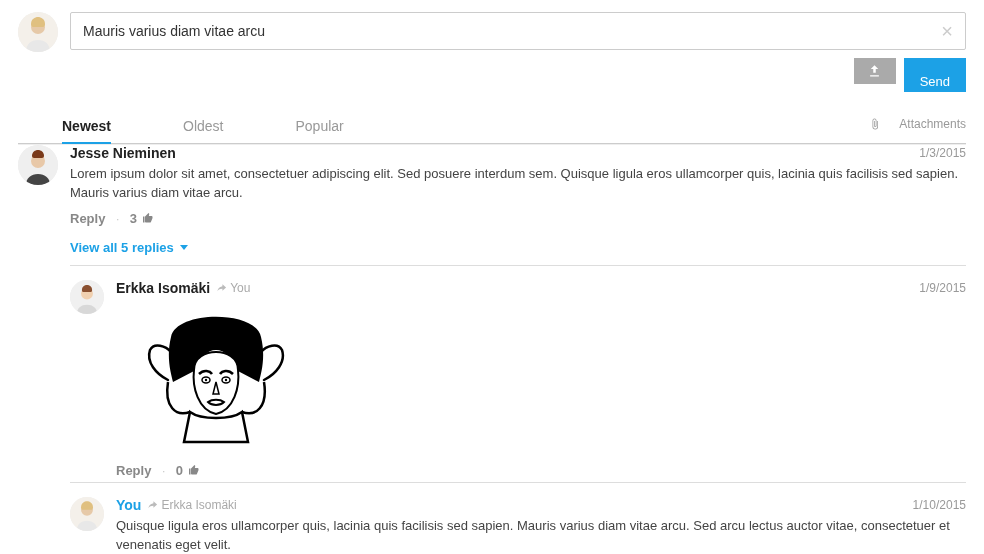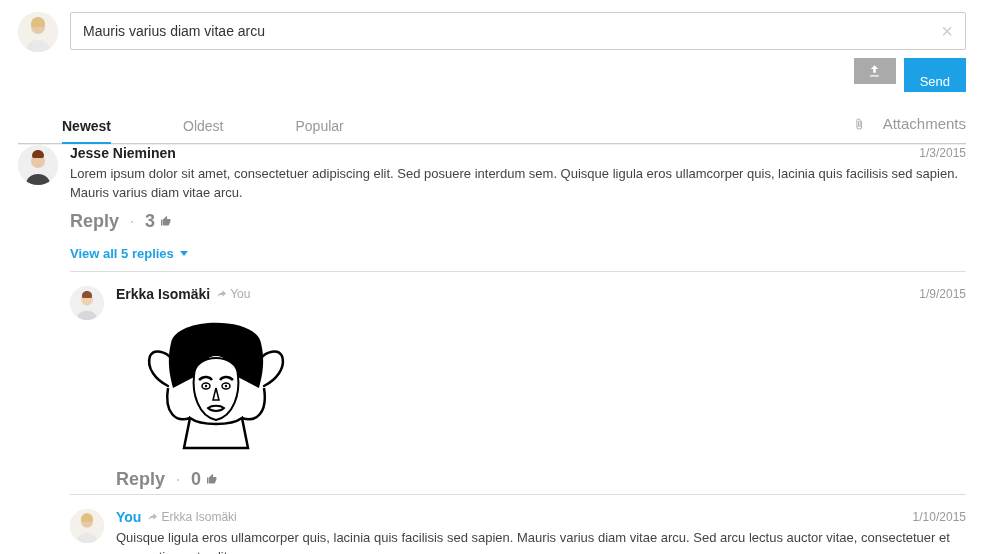--- a/index.html
+++ b/index.html
@@ -16,32 +16,32 @@
   .composer-clear { color: #ccc; font-size: 20px; cursor: pointer; line-height: 1; }
 
   .composer-actions { display: flex; justify-content: flex-end; gap: 8px; margin-top: 6px; }
   .btn-upload { background: #aaa; border: none; width: 42px; height: 26px; display: flex; align-items: center; justify-content: center; cursor: pointer; }
   .btn-send { background: #1ca1e6; color: #fff; border: none; padding: 16px 16px; height: 34px; font-size: 13px; font-weight: 500; cursor: pointer; }
 
   .tabs-row { display: flex; align-items: center; border-bottom: 1px solid #ccc; margin-top: 18px; }
   .tab { padding: 8px 0; margin-right: 28px; color: #999; font-size: 14px; cursor: pointer; border-bottom: 2px solid transparent; margin-bottom: -1px; margin-left: 44px; }
   .tab.active { color: #222; font-weight: bold; border-bottom: 2px solid #1ca1e6; }
   .tab-spacer { flex: 1; }
-  .attachments-link { color: #999; font-size: 15px; display: flex; align-items: center; gap: 18px; cursor: pointer; padding-bottom: 6px; }
+  .attachments-link { color: #999; font-size: 12px; display: flex; align-items: center; gap: 18px; cursor: pointer; padding-bottom: 6px; }
 
   .comment { display: flex; border-top: 1px solid #eee; }
   .comment:first-of-type { border-top: none; }
   .comment-body { flex: 1; margin-left: 12px; }
   .comment-header { display: flex; align-items: center; }
   .author { font-weight: bold; color: #222; font-size: 14px; }
   .author.you { color: #1ca1e6; }
   .reply-to { color: #aaa; font-size: 12px; margin-left: 6px; display: inline-flex; align-items: center; gap: 3px; }
   .date { margin-left: auto; color: #999; font-size: 12px; }
   .comment-text { margin-top: 4px; color: #444; line-height: 1.45; font-size: 13px; }
-  .comment-actions { margin-top: 8px; color: #999; font-size: 18px; display: flex; align-items: center; gap: 10px; }
+  .comment-actions { margin-top: 8px; color: #999; font-size: 13px; display: flex; align-items: center; gap: 10px; }
   .comment-actions .sep { color: #ccc; }
   .reply-btn { color: #888; font-weight: bold; cursor: pointer; }
   .like-count { color: #888; font-weight: bold; display: inline-flex; align-items: center; gap: 5px; cursor: pointer; }
 
   .view-all { color: #1ca1e6; font-weight: bold; font-size: 13px; margin: 14px 0 10px 52px; cursor: pointer; display: inline-flex; align-items: center; gap: 6px; }
   .caret-down { width: 0; height: 0; border-left: 4px solid transparent; border-right: 4px solid transparent; border-top: 5px solid #1ca1e6; }
 
   .replies { margin-left: 52px; }
   .reply-block { border-top: 1px solid #ddd; padding: 14px 0 4px; display: flex; }
 

